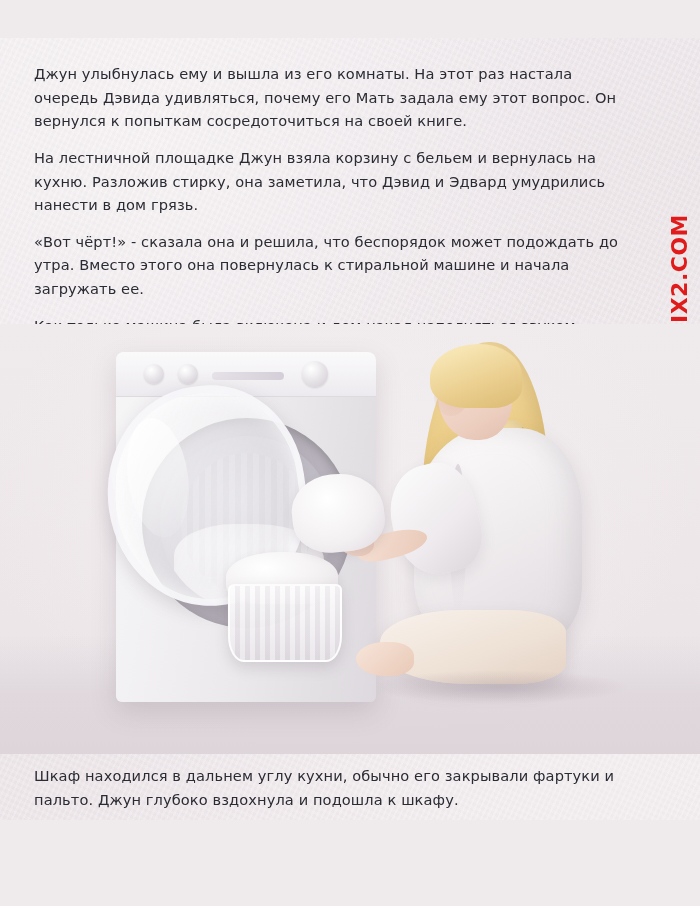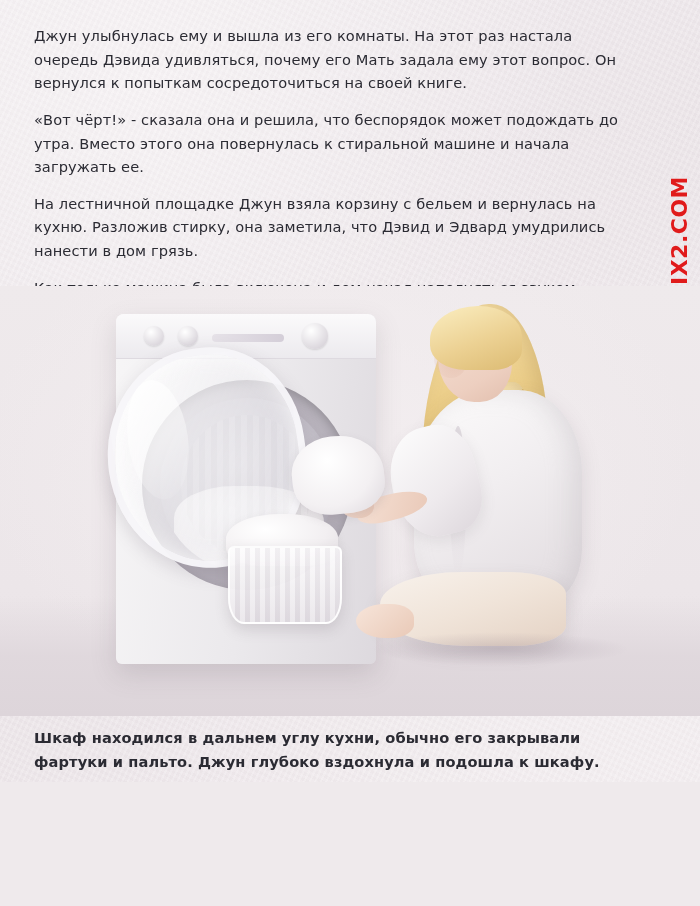--- a/index.html
+++ b/index.html
@@ -15,20 +15,21 @@
   }
   .page {
     position: relative;
     width: 700px;
     height: 782px;
     background:
       radial-gradient(ellipse at 20% 10%, #f6f2f4 0%, rgba(246,242,244,0) 55%),
       radial-gradient(ellipse at 85% 80%, #f4eff1 0%, rgba(244,239,241,0) 60%),
       linear-gradient(160deg, #f1ecef 0%, #eae3e7 45%, #efe9ec 100%);
     overflow: hidden;
+    margin-top: 38px;
   }
   .page::before {
     content: "";
     position: absolute;
     inset: 0;
     background:
       repeating-linear-gradient(115deg, rgba(255,255,255,0.25) 0px, rgba(255,255,255,0.25) 2px, rgba(0,0,0,0.012) 2px, rgba(0,0,0,0.012) 5px),
       repeating-linear-gradient(25deg, rgba(255,255,255,0.16) 0px, rgba(255,255,255,0.16) 3px, rgba(0,0,0,0.01) 3px, rgba(0,0,0,0.01) 6px);
     opacity: .55;
     pointer-events: none;
@@ -39,21 +40,21 @@
     width: 600px;
     color: #2b2b33;
     font-size: 14.6px;
     line-height: 1.62;
     letter-spacing: .1px;
   }
   .text-block p {
     margin: 0 0 13px 0;
   }
   #top-text { top: 24px; }
-  #bottom-text { top: 726px; font-weight: bold; }
+  #bottom-text { top: 726px; }
 
   .watermark {
     position: absolute;
     right: 8px;
     top: 176px;
     font-family: "DejaVu Sans", sans-serif;
     font-weight: bold;
     font-size: 22px;
     letter-spacing: .5px;
     color: #e01b1b;
@@ -326,22 +327,22 @@
     background: radial-gradient(ellipse at 50% 50%, rgba(140,125,140,.28), rgba(140,125,140,0) 70%);
   }
 </style>
 </head>
 <body>
 
 <div class="page">
 
   <div class="text-block" id="top-text">
     <p>Джун улыбнулась ему и вышла из его комнаты. На этот раз настала очередь Дэвида удивляться, почему его Мать задала ему этот вопрос. Он вернулся к попыткам сосредоточиться на своей книге.</p>
+    <p>На лестничной площадке Джун взяла корзину с бельем и вернулась на кухню. Разложив стирку, она заметила, что Дэвид и Эдвард умудрились нанести в дом грязь.</p>
     <p>«Вот чёрт!» - сказала она и решила, что беспорядок может подождать до утра. Вместо этого она повернулась к стиральной машине и начала загружать ее.</p>
-    <p>На лестничной площадке Джун взяла корзину с бельем и вернулась на кухню. Разложив стирку, она заметила, что Дэвид и Эдвард умудрились нанести в дом грязь.</p>
     <p>Как только машина была включена и дом начал наполняться звуком перемешивающего в барабане белья и плеском воды, Джун повернулась к сушильному шкафу.</p>
   </div>
 
   <div class="watermark">SEXKOMIX2.COM</div>
 
   <div class="illustration">
     <div class="scene-bg"></div>
     <div class="floor"></div>
 
     <div class="machine">

